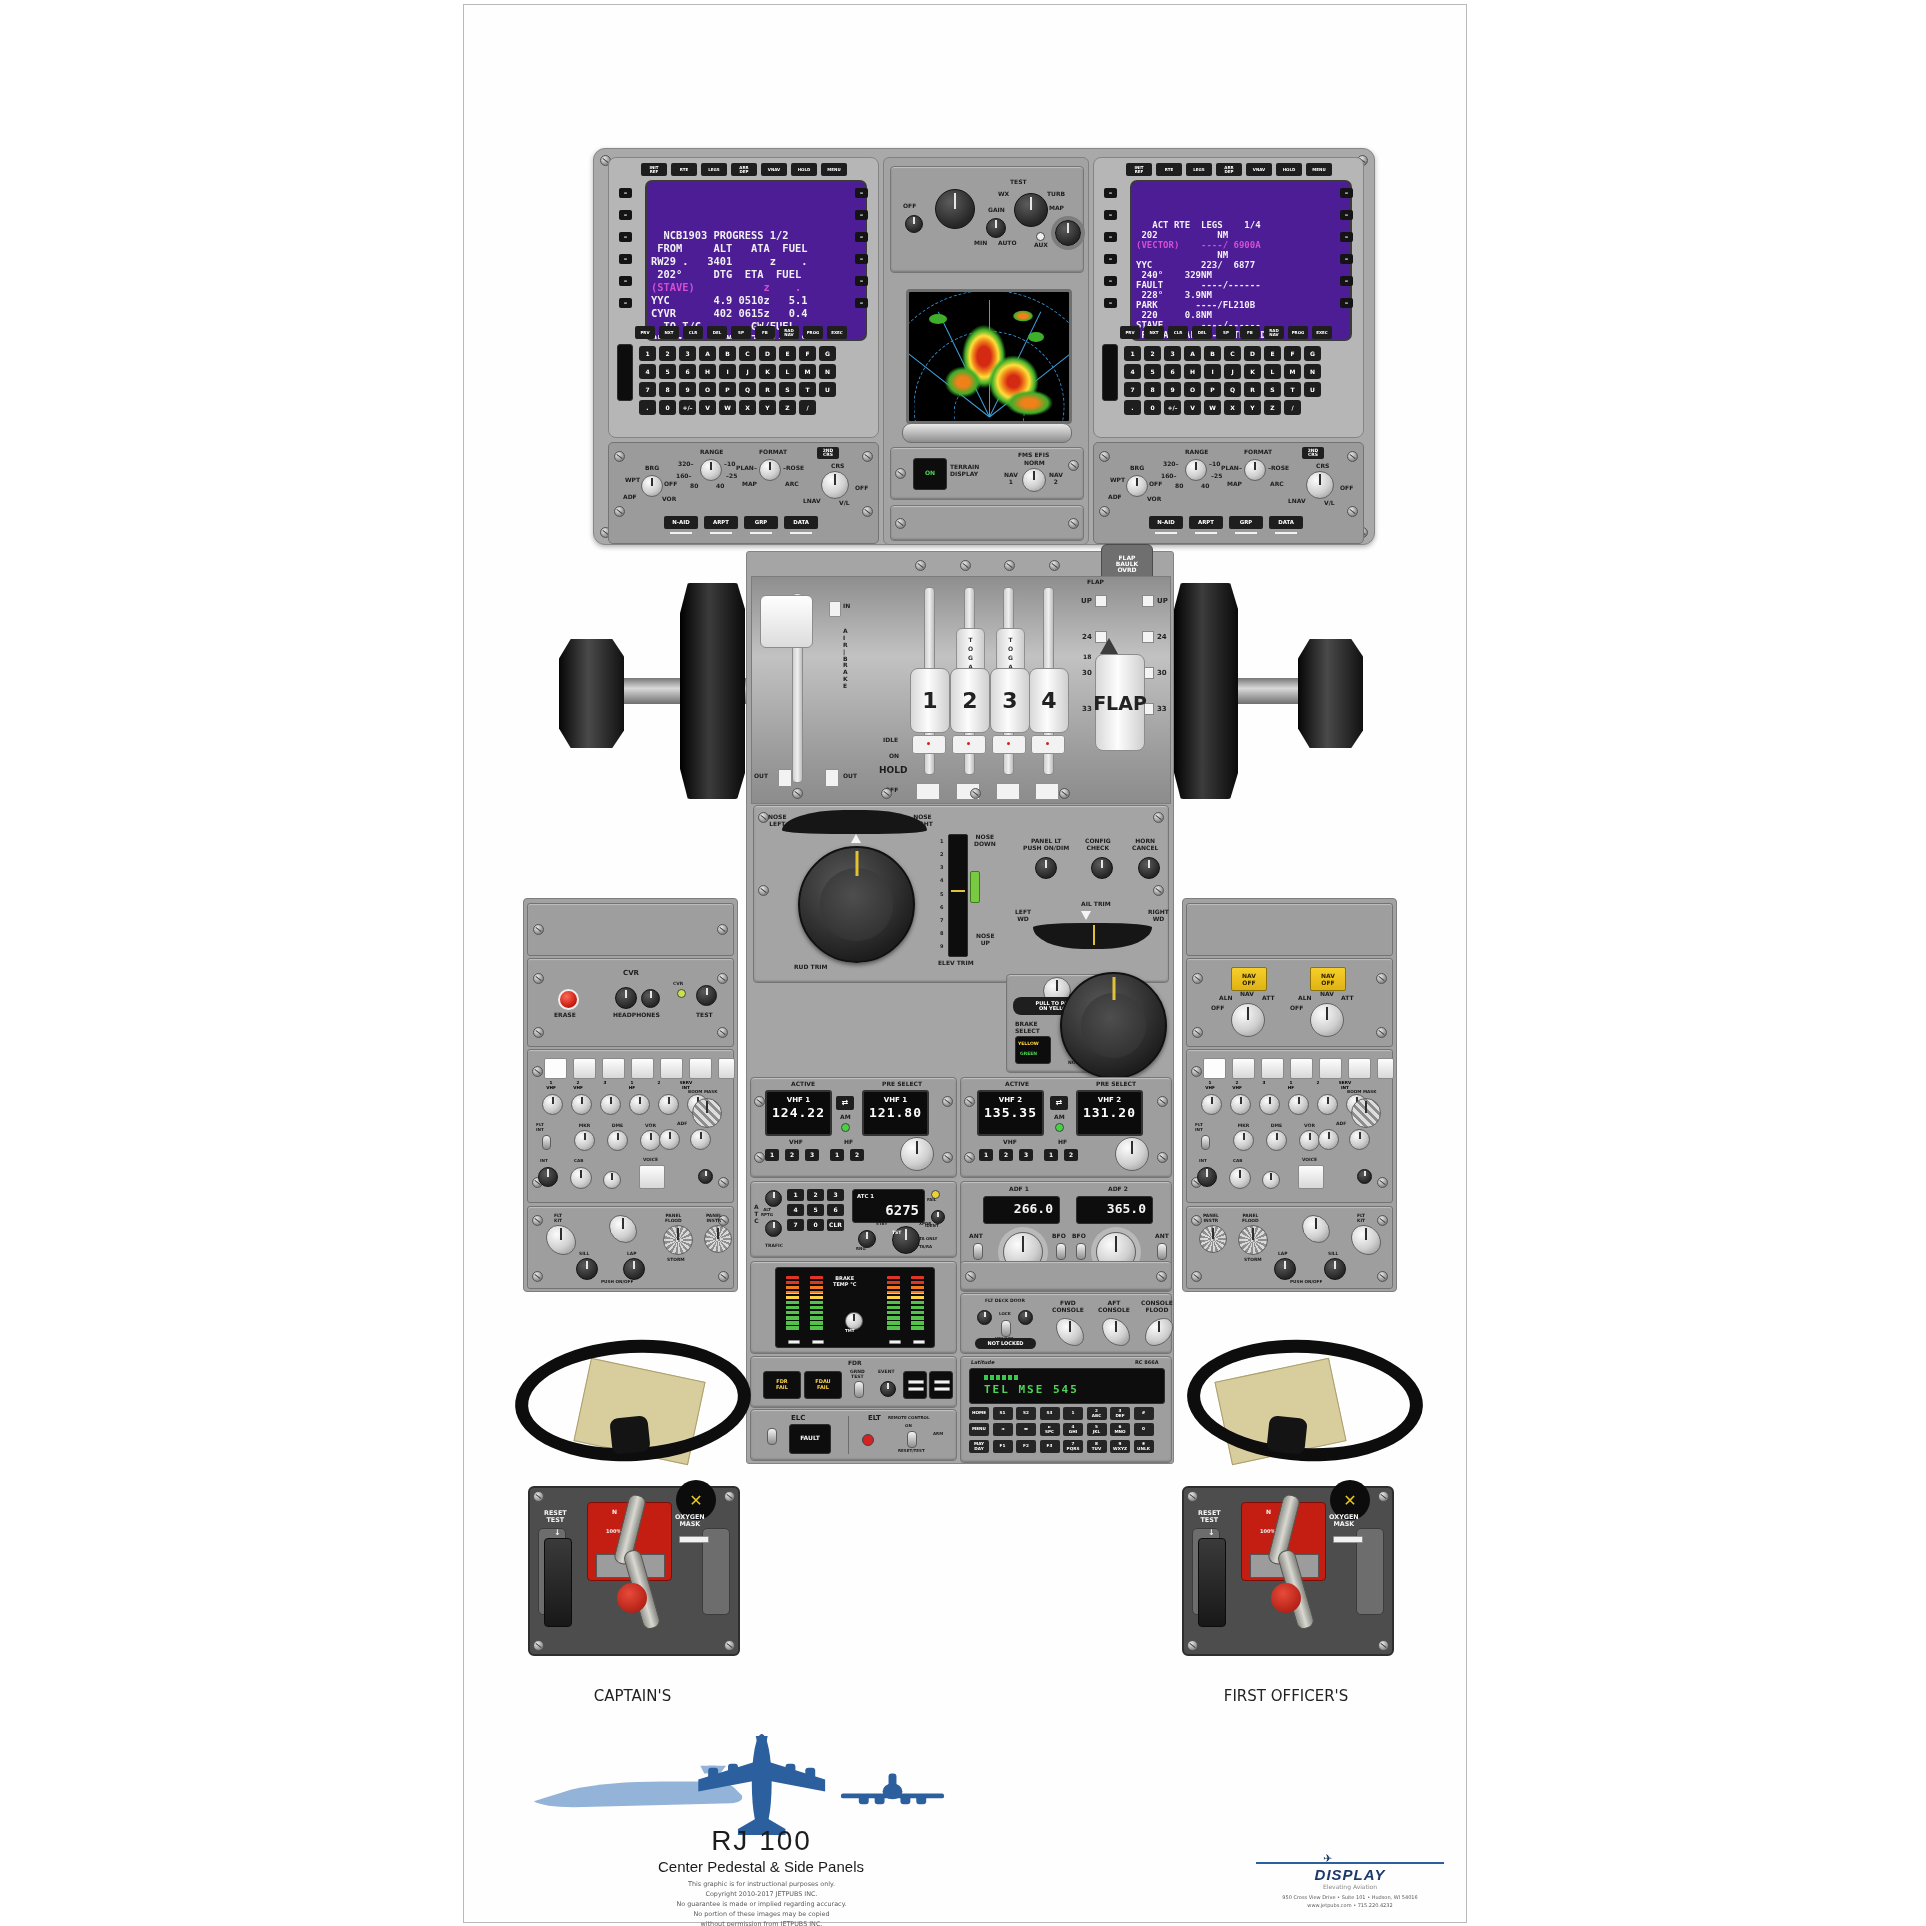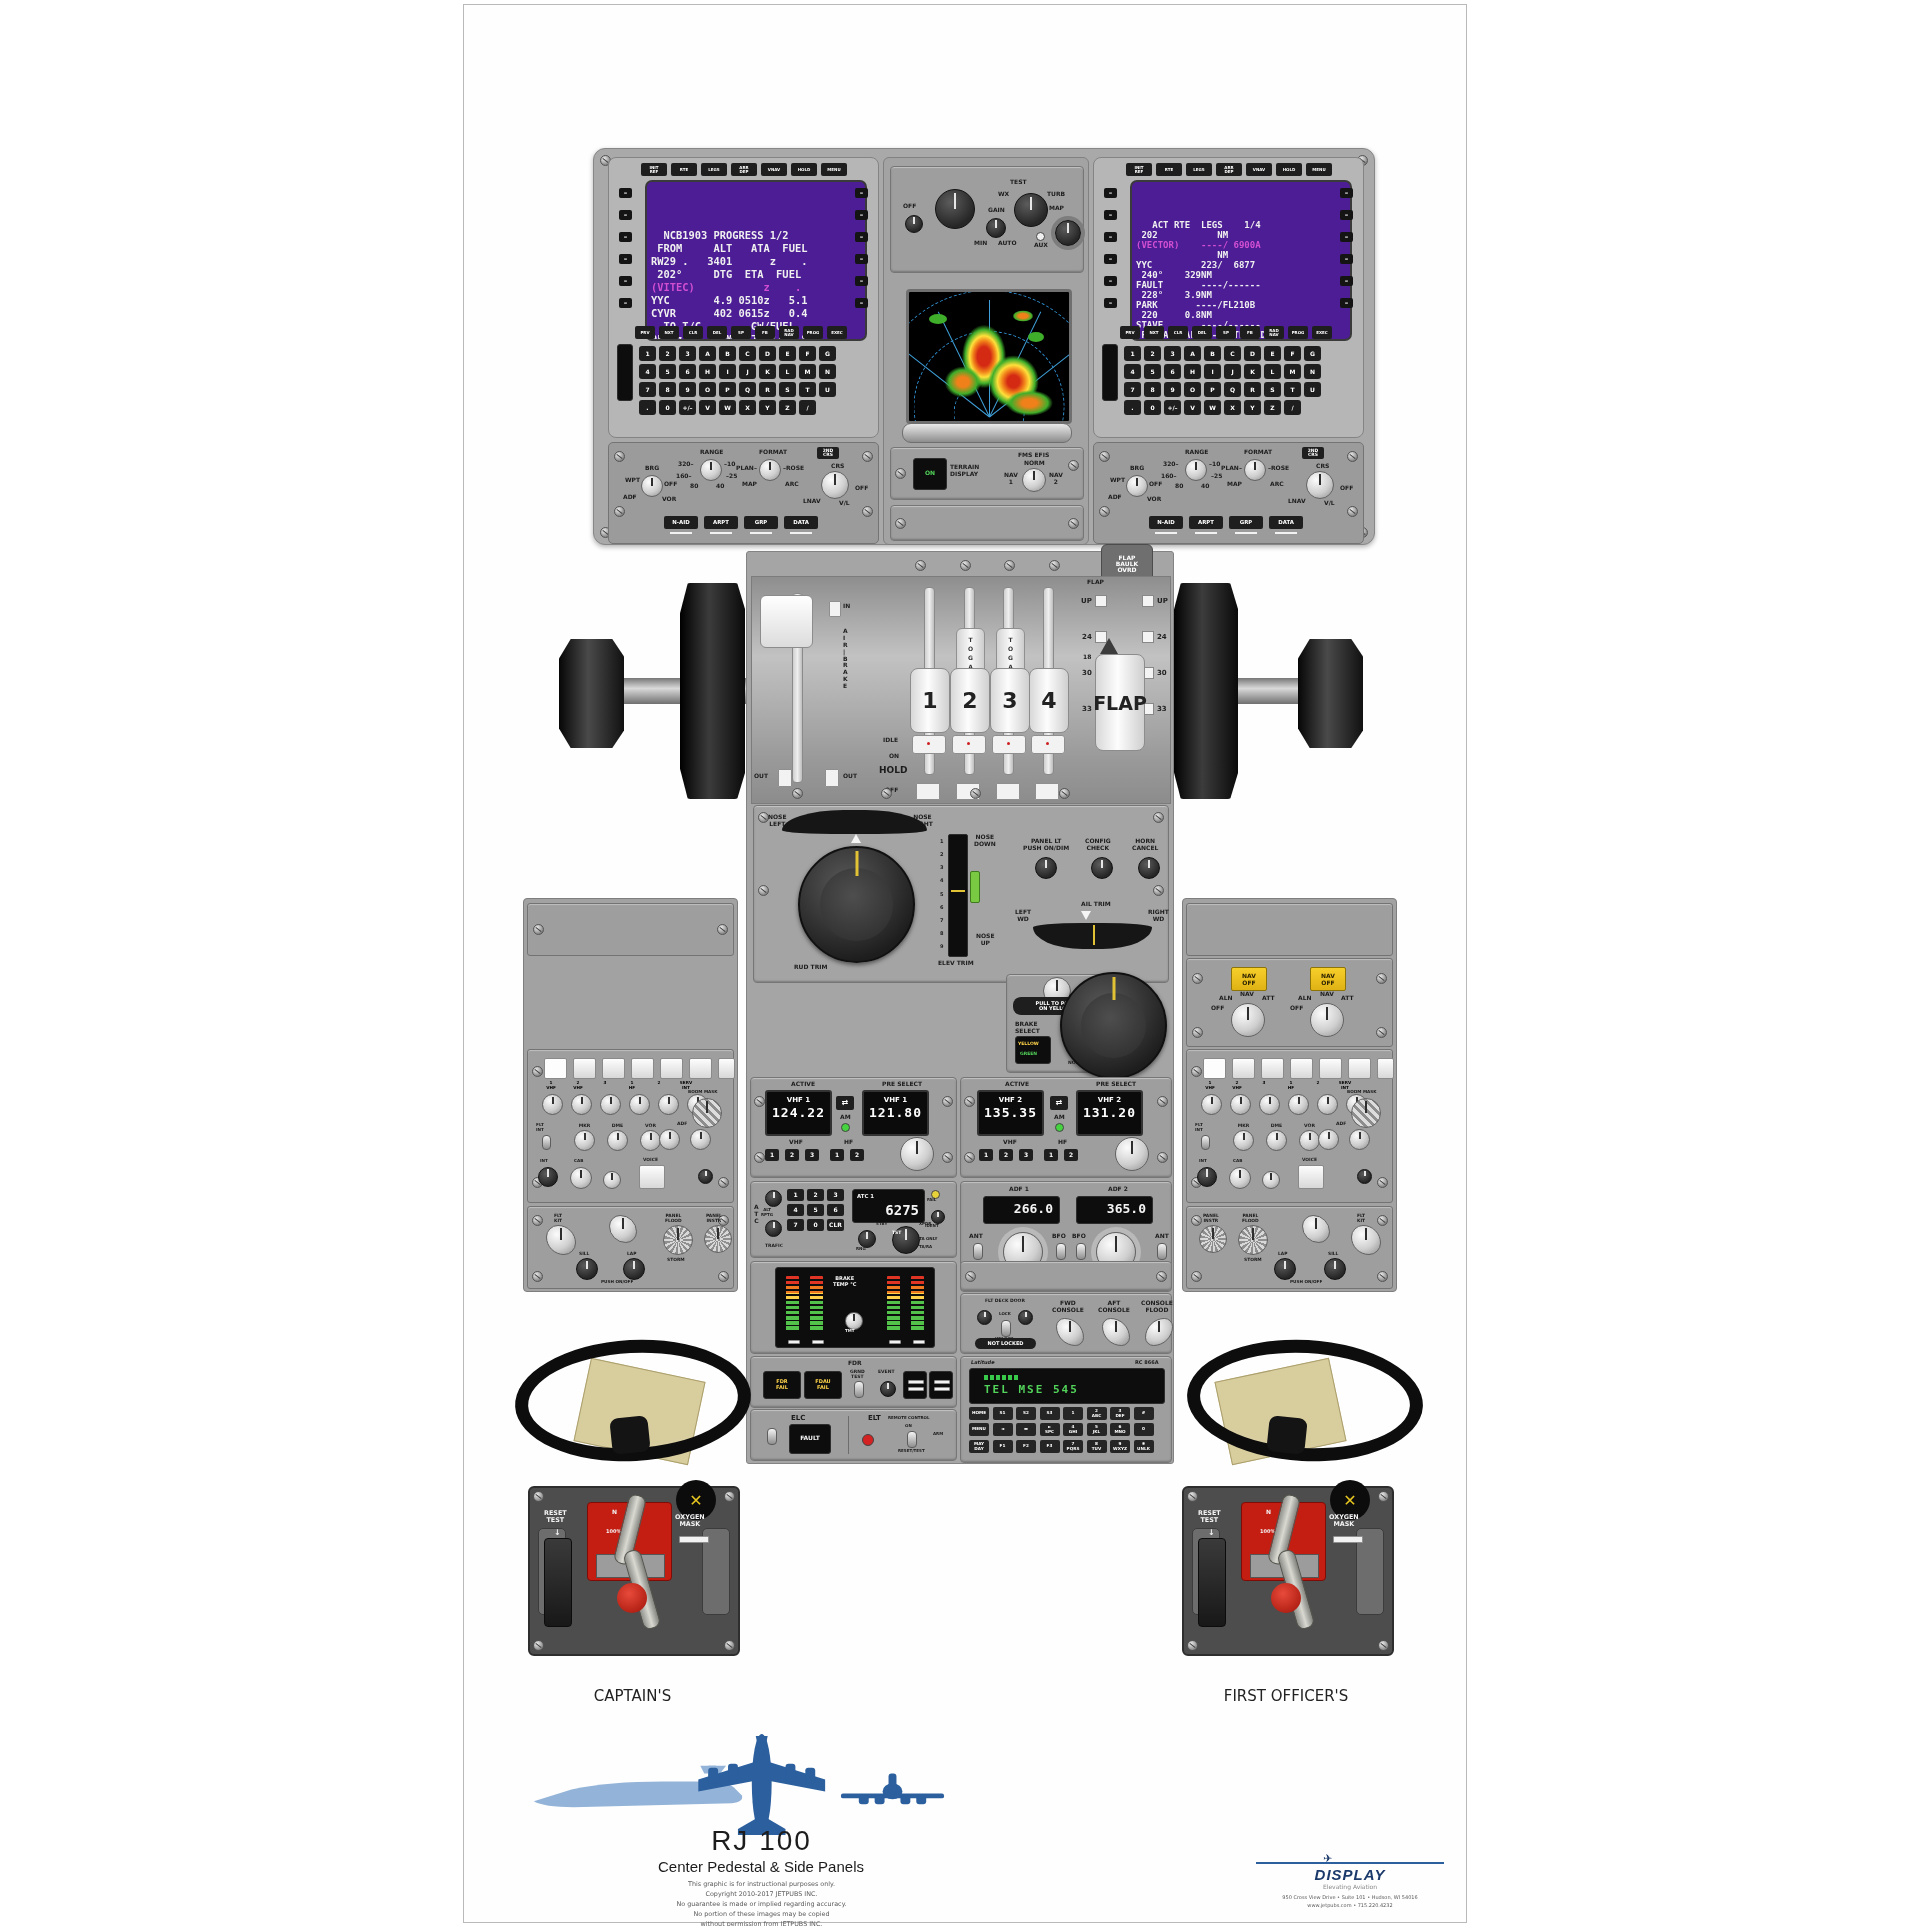--- a/index.html
+++ b/index.html
@@ -109,21 +109,21 @@
 
       <span class="lsk">–</span>
           <span class="lsk">–</span>
           <span class="lsk">–</span>
           <span class="lsk">–</span>
           <span class="lsk">–</span>
           <span class="lsk">–</span>
         </div>
       <div class="cscr scrL">
         
-      <div>  NCB1903 PROGRESS 1/2</div><div> FROM     ALT   ATA  FUEL</div><div>RW29 .   3401      z    .</div><div> 202°     DTG  ETA  FUEL</div><div>(VITEC)           z    .</div><div>YYC       4.9 0510z   5.1</div><div>CYVR      402 0615z   0.4</div><div>  TO T/C        GW/FUEL</div><div>0523z/   87NM   71.8/ 5.8</div></div>
+      <div>  NCB1903 PROGRESS 1/2</div><div> FROM     ALT   ATA  FUEL</div><div>RW29 .   3401      z    .</div><div> 202°     DTG  ETA  FUEL</div><div>(STAVE)           z    .</div><div>YYC       4.9 0510z   5.1</div><div>CYVR      402 0615z   0.4</div><div>  TO T/C        GW/FUEL</div><div>0523z/   87NM   71.8/ 5.8</div></div>
       <div class="lskcol" style="right:10px">
 
       <span class="lsk">–</span>
           <span class="lsk">–</span>
           <span class="lsk">–</span>
           <span class="lsk">–</span>
           <span class="lsk">–</span>
           <span class="lsk">–</span>
         </div>
       <div class="fkrow" style="left:26px;top:168px">
@@ -889,20 +889,36 @@
       <span class="t" style="left:147px;top:39px;font-size:4px">RESET/TEST</span>
       <span class="t" style="left:182px;top:22px;font-size:4px">ARM</span>
     </div>
   </div>
 
   <div class="sidep" style="left:59px;top:893px">
     <div class="sec" style="top:4px;height:51px">
       <div class="screw" style="left:5px;top:20px"></div>
       <div class="screw" style="right:5px;top:20px"></div>
     </div>
+    <div class="sec" style="top:59px;height:87px">
+      <div class="screw" style="left:5px;top:14px"></div>
+      <div class="screw" style="right:5px;top:14px"></div>
+      <div class="screw" style="left:5px;bottom:8px"></div>
+      <div class="screw" style="right:5px;bottom:8px"></div>
+      <span class="t" style="left:95px;top:10px;font-size:7px">CVR</span>
+      <div class="led" style="left:30px;top:30px;width:17px;height:17px;background:radial-gradient(circle at 38% 32%,#ff6a5a,#c3170c 70%);border:2px solid #efefef"></div>
+      <span class="t" style="left:26px;top:53px">ERASE</span>
+      <div class="kn kd" style="left:87px;top:28px;width:20px;height:20px;border-radius:50%"></div>
+      <div class="kn kd" style="left:113px;top:30px;width:17px;height:17px"></div>
+      <span class="t" style="left:85px;top:53px">HEADPHONES</span>
+      <span class="t" style="left:145px;top:22px;font-size:4.5px">CVR</span>
+      <div class="led" style="left:149px;top:30px;background:#cde24a"></div>
+      <div class="kn kd" style="left:168px;top:26px;width:19px;height:19px"></div>
+      <span class="t" style="left:168px;top:53px">TEST</span>
+    </div>
 
     <div class="sec" style="top:150px;height:152px">
       <div class="screw" style="left:4px;top:16px"></div>
       <div class="screw" style="right:4px;top:16px"></div>
       <div class="screw" style="left:4px;bottom:14px"></div>
       <div class="screw" style="right:4px;bottom:14px"></div>
       <div class="abs" style="left:16px;top:8px;display:flex;gap:6px">
         <span class="abtn" style="background:#fdfdfd"></span>
         <span class="abtn"></span>
         <span class="abtn"></span>

